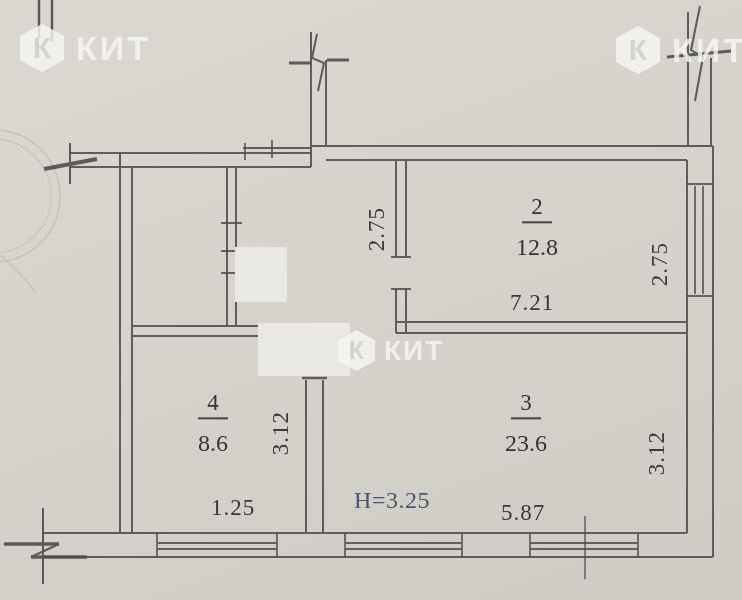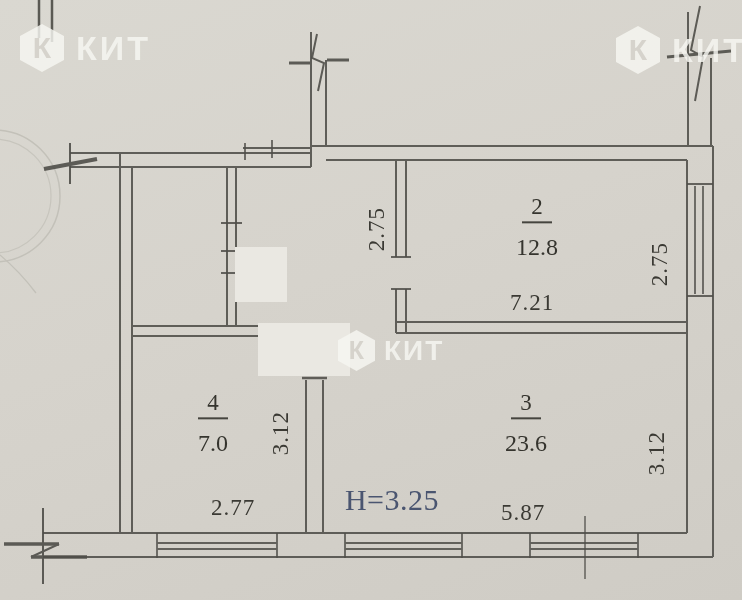--- a/index.html
+++ b/index.html
@@ -17,21 +17,21 @@
   .room-label .num{
     display:inline-block;font-size:23px;padding:0 9px 2px;
     border-bottom:2px solid #45443e;
   }
   .room-label .area{font-size:24px;padding-top:12px;}
   .dim{
     position:absolute;transform:translate(-50%,-50%);
     font-size:23px;color:#3a3933;letter-spacing:1px;z-index:5;white-space:nowrap;
   }
   .dim.v{transform:translate(-50%,-50%) rotate(-90deg);}
-  .dim.height{color:#4a5570;font-size:30px;letter-spacing:0.5px;}
+  .dim.height{color:#4a5570;font-size:24px;letter-spacing:0.5px;}
   .wm{
     position:absolute;display:flex;align-items:center;gap:12px;z-index:4;
     color:rgba(247,246,241,.82);
   }
   .wm .txt{
     font-family:"Liberation Sans",sans-serif;font-weight:700;
     font-size:34px;letter-spacing:3px;
   }
   .wm .hex{
     width:44px;height:48px;background:rgba(247,246,241,.82);
@@ -144,25 +144,25 @@
   <div class="room-label" style="left:537px;top:228px;">
     <div class="num">2</div>
     <div class="area">12.8</div>
   </div>
   <div class="room-label" style="left:526px;top:424px;">
     <div class="num">3</div>
     <div class="area">23.6</div>
   </div>
   <div class="room-label" style="left:213px;top:424px;">
     <div class="num">4</div>
-    <div class="area">7.0</div>
+    <div class="area">8.6</div>
   </div>
 
   <div class="dim" style="left:532px;top:303px;">7.21</div>
   <div class="dim v" style="left:660px;top:264px;">2.75</div>
   <div class="dim v" style="left:377px;top:229px;">2.75</div>
   <div class="dim" style="left:523px;top:513px;text-align:center;">5.87</div>
   <div class="dim v" style="left:657px;top:453px;">3.12</div>
-  <div class="dim" style="left:233px;top:508px;">2.77</div>
+  <div class="dim" style="left:233px;top:508px;">1.25</div>
   <div class="dim v" style="left:281px;top:433px;">3.12</div>
   <div class="dim height" style="left:392px;top:500px;">H=3.25</div>
 
 </div>
 
 </body></html>

